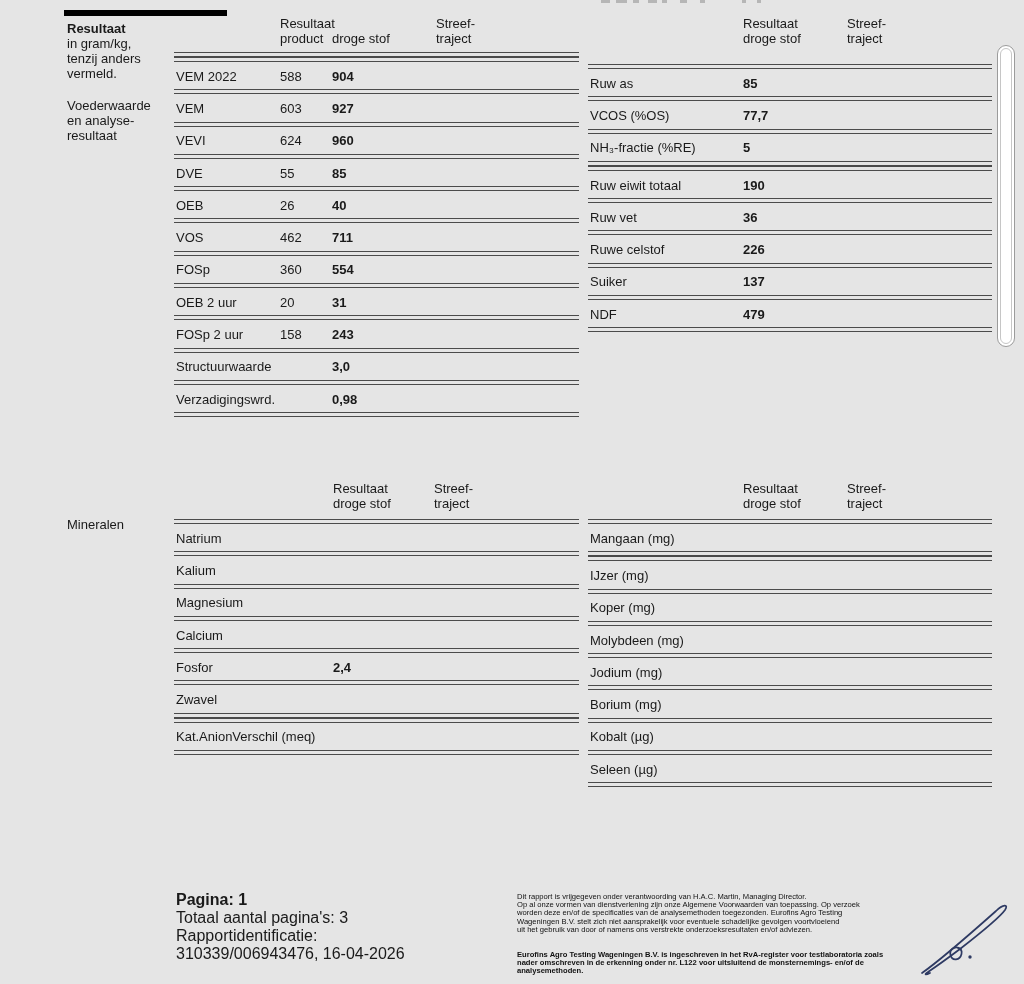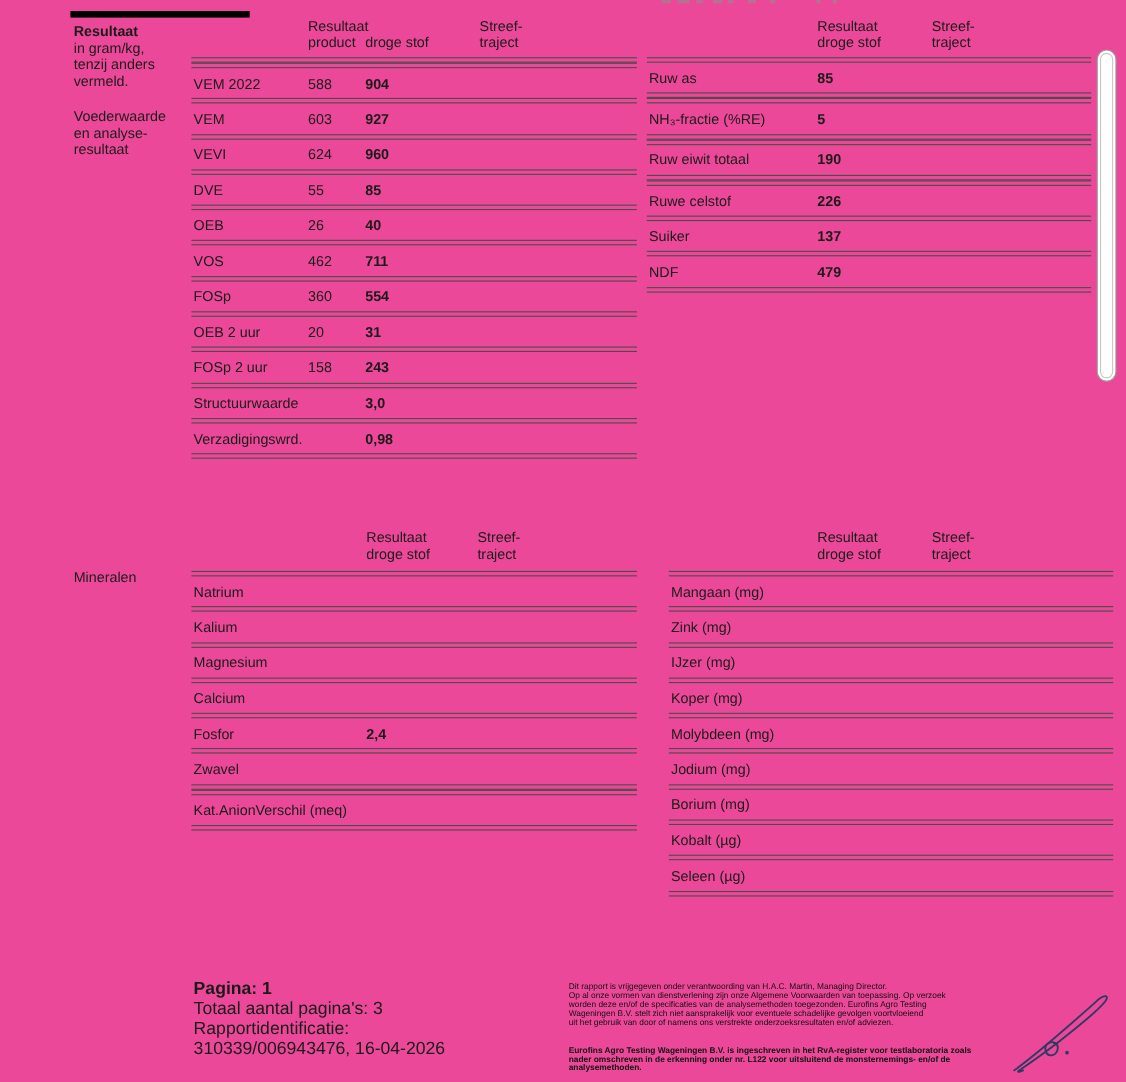--- a/index.html
+++ b/index.html
@@ -1,16 +1,16 @@
 <!DOCTYPE html>
 <html><head>
 <meta charset="utf-8">
 <style>
   html,body{margin:0;padding:0;background:#fff;}
-  .doc{position:relative;width:1024px;height:984px;background:#ec4899;overflow:hidden;
+  .doc{position:relative;width:1024px;height:984px;background:#e5e5e5;overflow:hidden;
        font-family:"Liberation Sans","DejaVu Sans",sans-serif;color:#1a1a1a;font-size:13px;}
   .abs{position:absolute;}
   .b{font-weight:700;}
   .topbar{position:absolute;left:64px;top:10px;width:163px;height:6px;background:#000;}
   .remnant{position:absolute;top:0;height:3px;background:#8f8f8f;opacity:.55;}
   .sidenote{position:absolute;left:67px;line-height:15px;}
   .hdr span{position:absolute;white-space:nowrap;}
   
   .tbl{position:absolute;}
   .dr{height:3px;border-top:1px solid #4b4b4b;border-bottom:1px solid #4b4b4b;}
@@ -139,39 +139,47 @@
         <span class="lbl">Structuurwaarde</span>
         <span class="v2">3,0</span>
       </div>
       <div class="dr"></div>
       <div class="trow">
         <span class="lbl">Verzadigingswrd.</span>
         <span class="v2">0,98</span>
       </div>
       <div class="dr"></div>
     </div>
-  <div id="feed-right" class="tbl t-right" style="left:588px;top:52px;width:404px;">
+  <div id="feed-right" class="tbl t-right" style="left:588px;top:64px;width:404px;">
       <div class="dr"></div>
       <div class="trow">
         <span class="lbl">Ruw as</span>
         <span class="v2">85</span>
       </div>
       <div class="dr"></div>
+      <div class="trow">
+        <span class="lbl">VCOS (%OS)</span>
+        <span class="v2">77,7</span>
+      </div>
       <div class="dr"></div>
       <div class="trow">
         <span class="lbl">NH₃-fractie (%RE)</span>
         <span class="v2">5</span>
       </div>
       <div class="dr"></div>
       <div class="dr"></div>
       <div class="trow">
         <span class="lbl">Ruw eiwit totaal</span>
         <span class="v2">190</span>
       </div>
       <div class="dr"></div>
+      <div class="trow">
+        <span class="lbl">Ruw vet</span>
+        <span class="v2">36</span>
+      </div>
       <div class="dr"></div>
       <div class="trow">
         <span class="lbl">Ruwe celstof</span>
         <span class="v2">226</span>
       </div>
       <div class="dr"></div>
       <div class="trow">
         <span class="lbl">Suiker</span>
         <span class="v2">137</span>
       </div>
@@ -223,29 +231,26 @@
       <div class="trow">
         <span class="lbl">Zwavel</span>
       </div>
       <div class="dr"></div>
       <div class="dr"></div>
       <div class="trow">
         <span class="lbl">Kat.AnionVerschil (meq)</span>
       </div>
       <div class="dr"></div>
     </div>
-  <div id="min-right" class="tbl t-minr" style="left:608px;top:519px;width:404px;text-align:right;">
+  <div id="min-right" class="tbl t-minr" style="left:588px;top:519px;width:404px;text-align:right;">
       <div class="dr"></div>
       <div class="trow">
         <span class="lbl">Mangaan (mg)</span>
       </div>
       <div class="dr"></div>
-      <div class="trow">
-        <span class="lbl">Zink (mg)</span>
-      </div>
       <div class="dr"></div>
       <div class="trow">
         <span class="lbl">IJzer (mg)</span>
       </div>
       <div class="dr"></div>
       <div class="trow">
         <span class="lbl">Koper (mg)</span>
       </div>
       <div class="dr"></div>
       <div class="trow">

